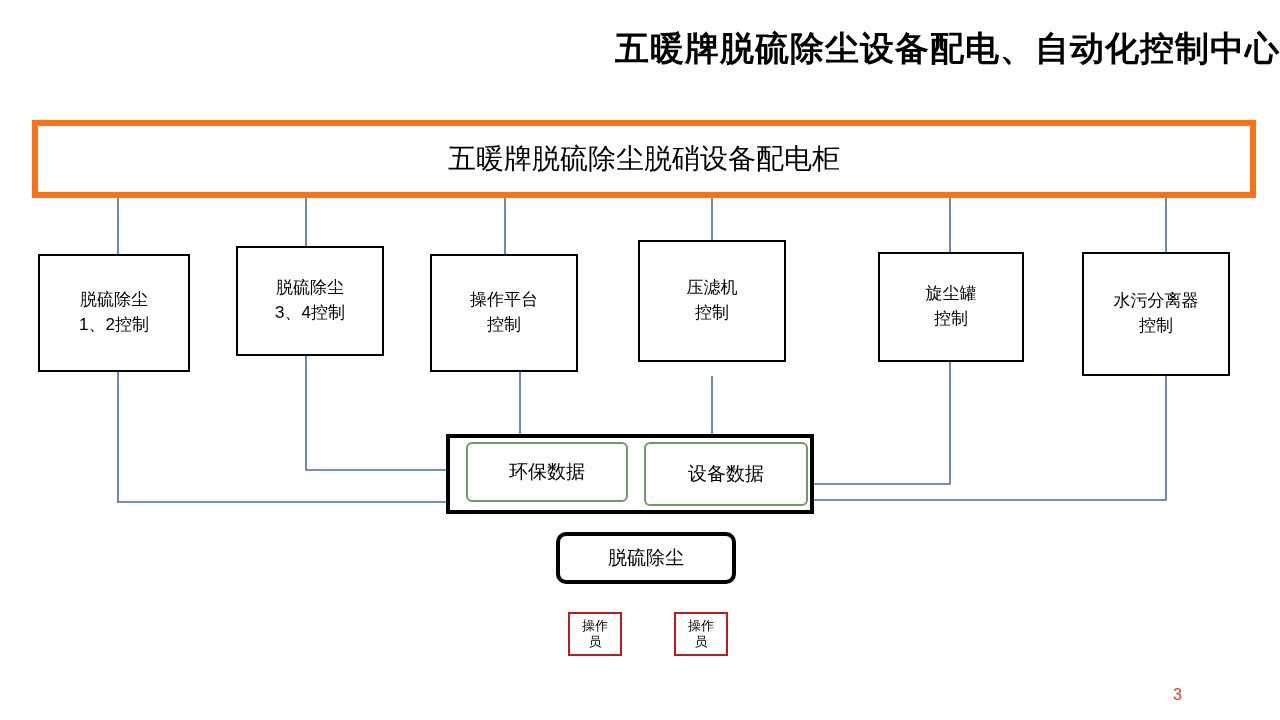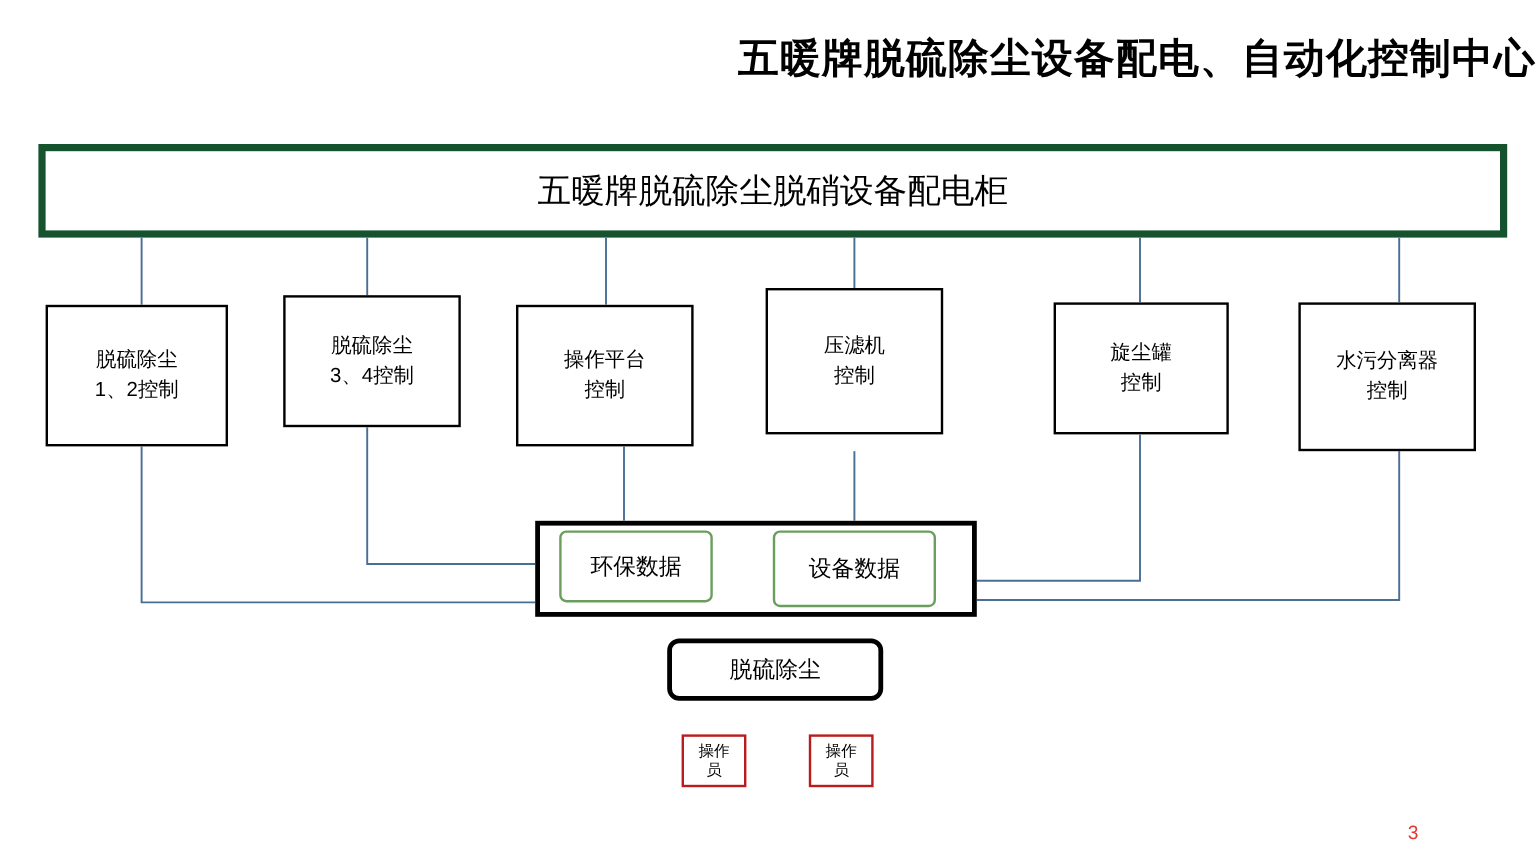--- a/index.html
+++ b/index.html
@@ -30,21 +30,21 @@
     display:flex;
     align-items:center;
     justify-content:center;
     text-align:center;
     color:#000000;
     background:#ffffff;
   }
 
   .main-cabinet{
     left:32px;top:120px;width:1224px;height:78px;
-    border:6px solid #14532d;
+    border:6px solid #f97316;
     font-size:28px;
   }
 
   .ctrl{
     border:2px solid #000000;
     font-size:17px;
     line-height:1.45;
   }
   .ctrl-1{left:38px;  top:254px; width:152px; height:118px;}
   .ctrl-2{left:236px; top:246px; width:148px; height:110px;}
@@ -60,22 +60,22 @@
   .data-inner{
     position:absolute;
     box-sizing:border-box;
     border:2px solid #6b9e5e;
     border-radius:6px;
     display:flex;align-items:center;justify-content:center;
     font-size:19px;
     background:#ffffff;
     color:#000000;
   }
-  .data-env{left:466px;top:442px;width:128px;height:60px;}
-  .data-dev{left:644px;top:442px;width:136px;height:64px;}
+  .data-env{left:466px;top:442px;width:162px;height:60px;}
+  .data-dev{left:644px;top:442px;width:164px;height:64px;}
 
   .platform{
     left:556px;top:532px;width:180px;height:52px;
     border:4px solid #000000;
     border-radius:10px;
     font-size:19px;
   }
 
   .operator{
     border:2px solid #b91c1c;

